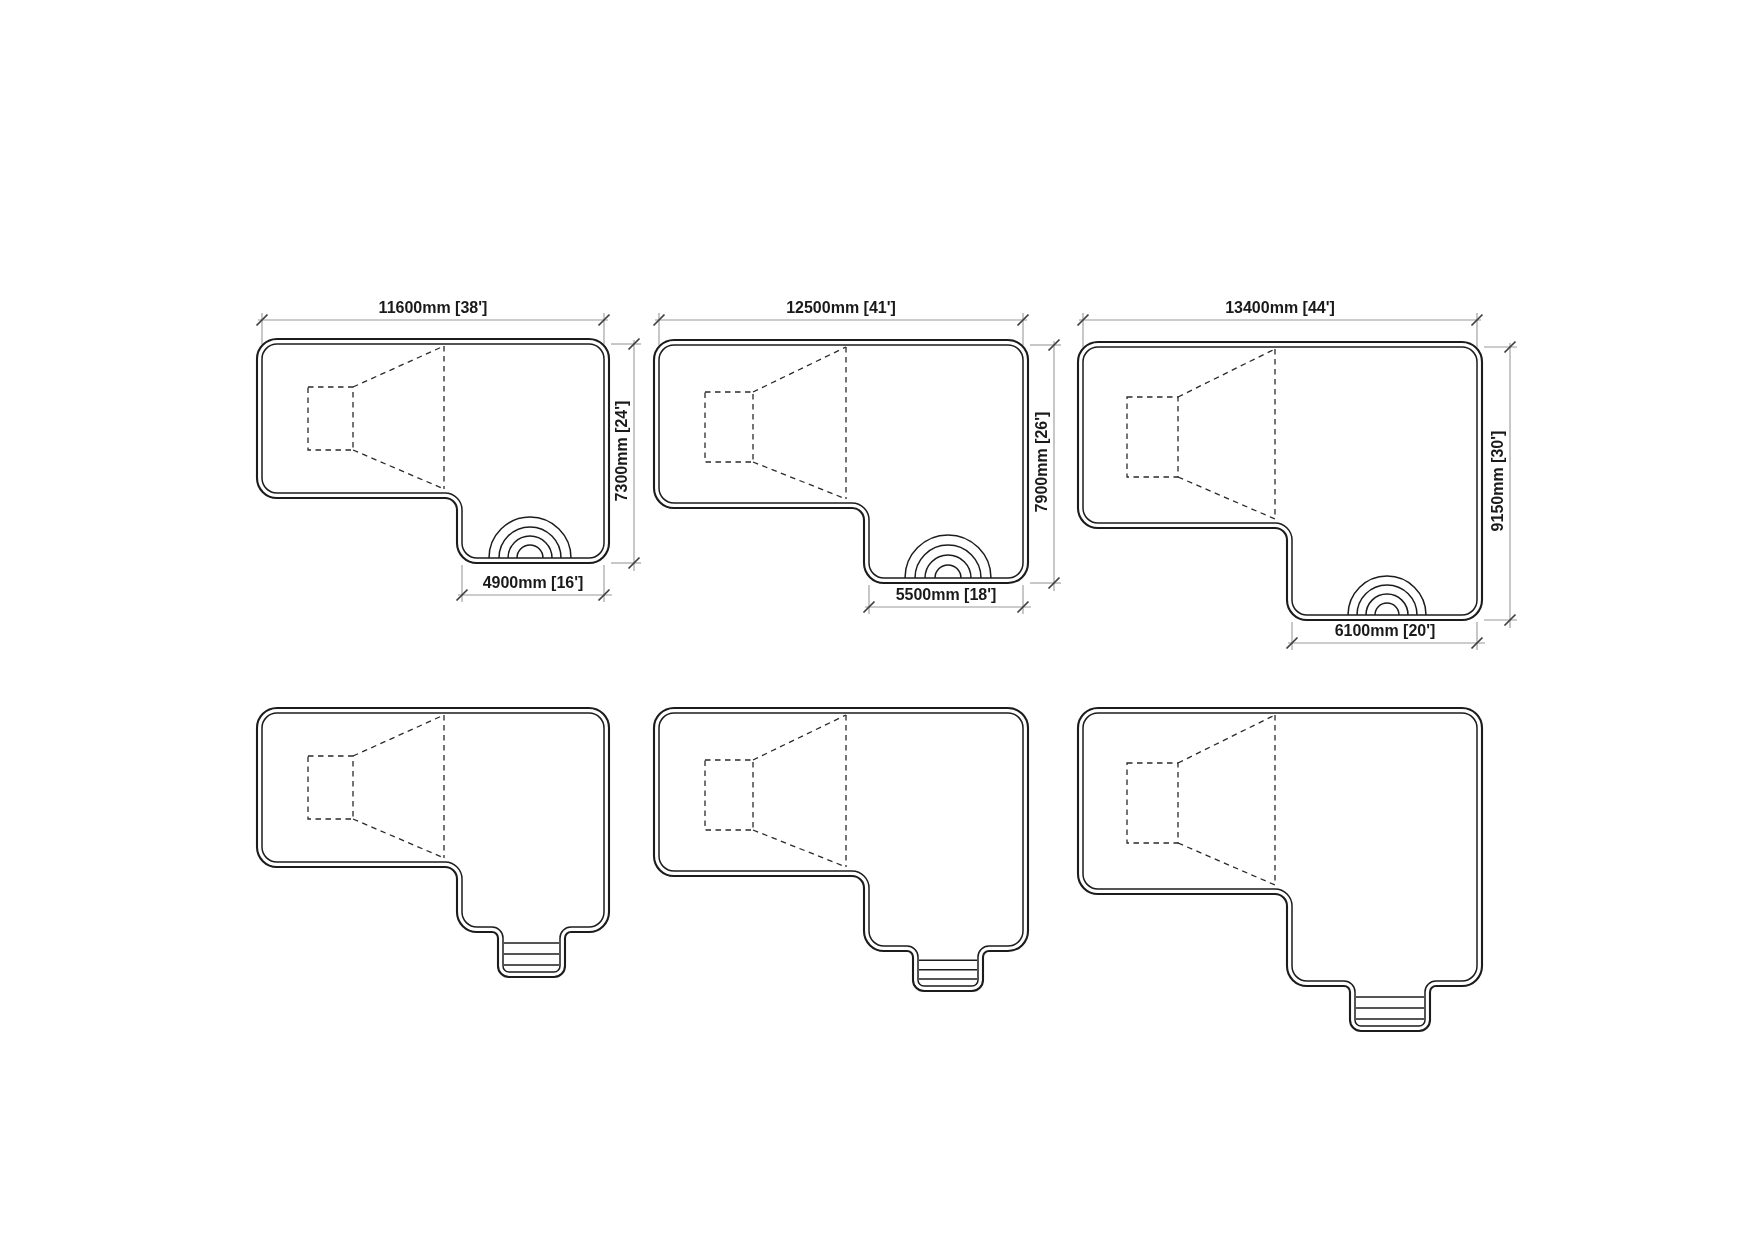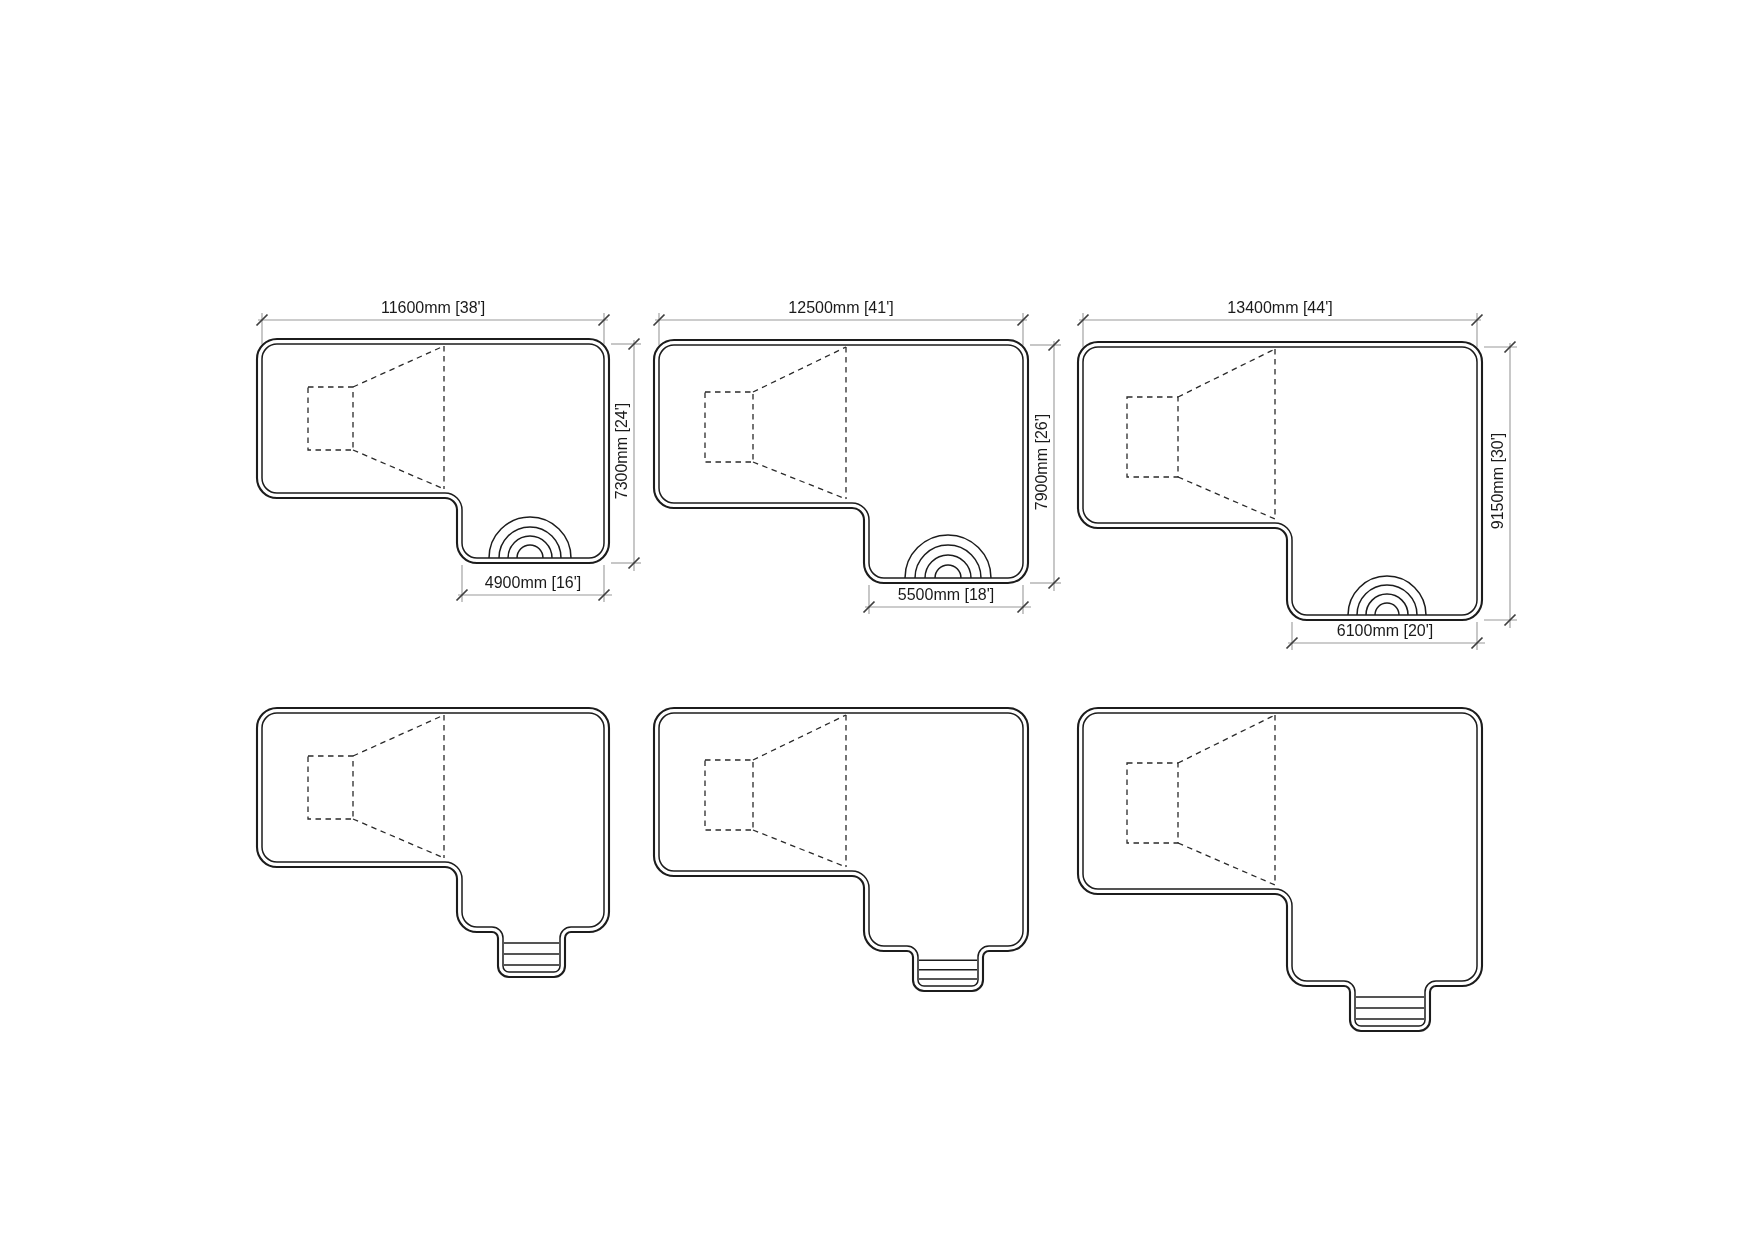--- a/index.html
+++ b/index.html
@@ -3,20 +3,21 @@
 <meta charset="utf-8">
 <style>
   html, body { margin: 0; padding: 0; background: #ffffff; }
   .canvas {
     position: relative;
     width: 1755px;
     height: 1240px;
     background: #ffffff;
     overflow: hidden;
     font-family: "Liberation Sans", sans-serif;
+    font-weight: bold;
   }
   svg { display: block; }
   text.dim-label {
     font-family: "Liberation Sans", sans-serif;
     font-size: 16px;
     fill: #1a1a1a;
   }
 </style>
 </head>
 <body>

